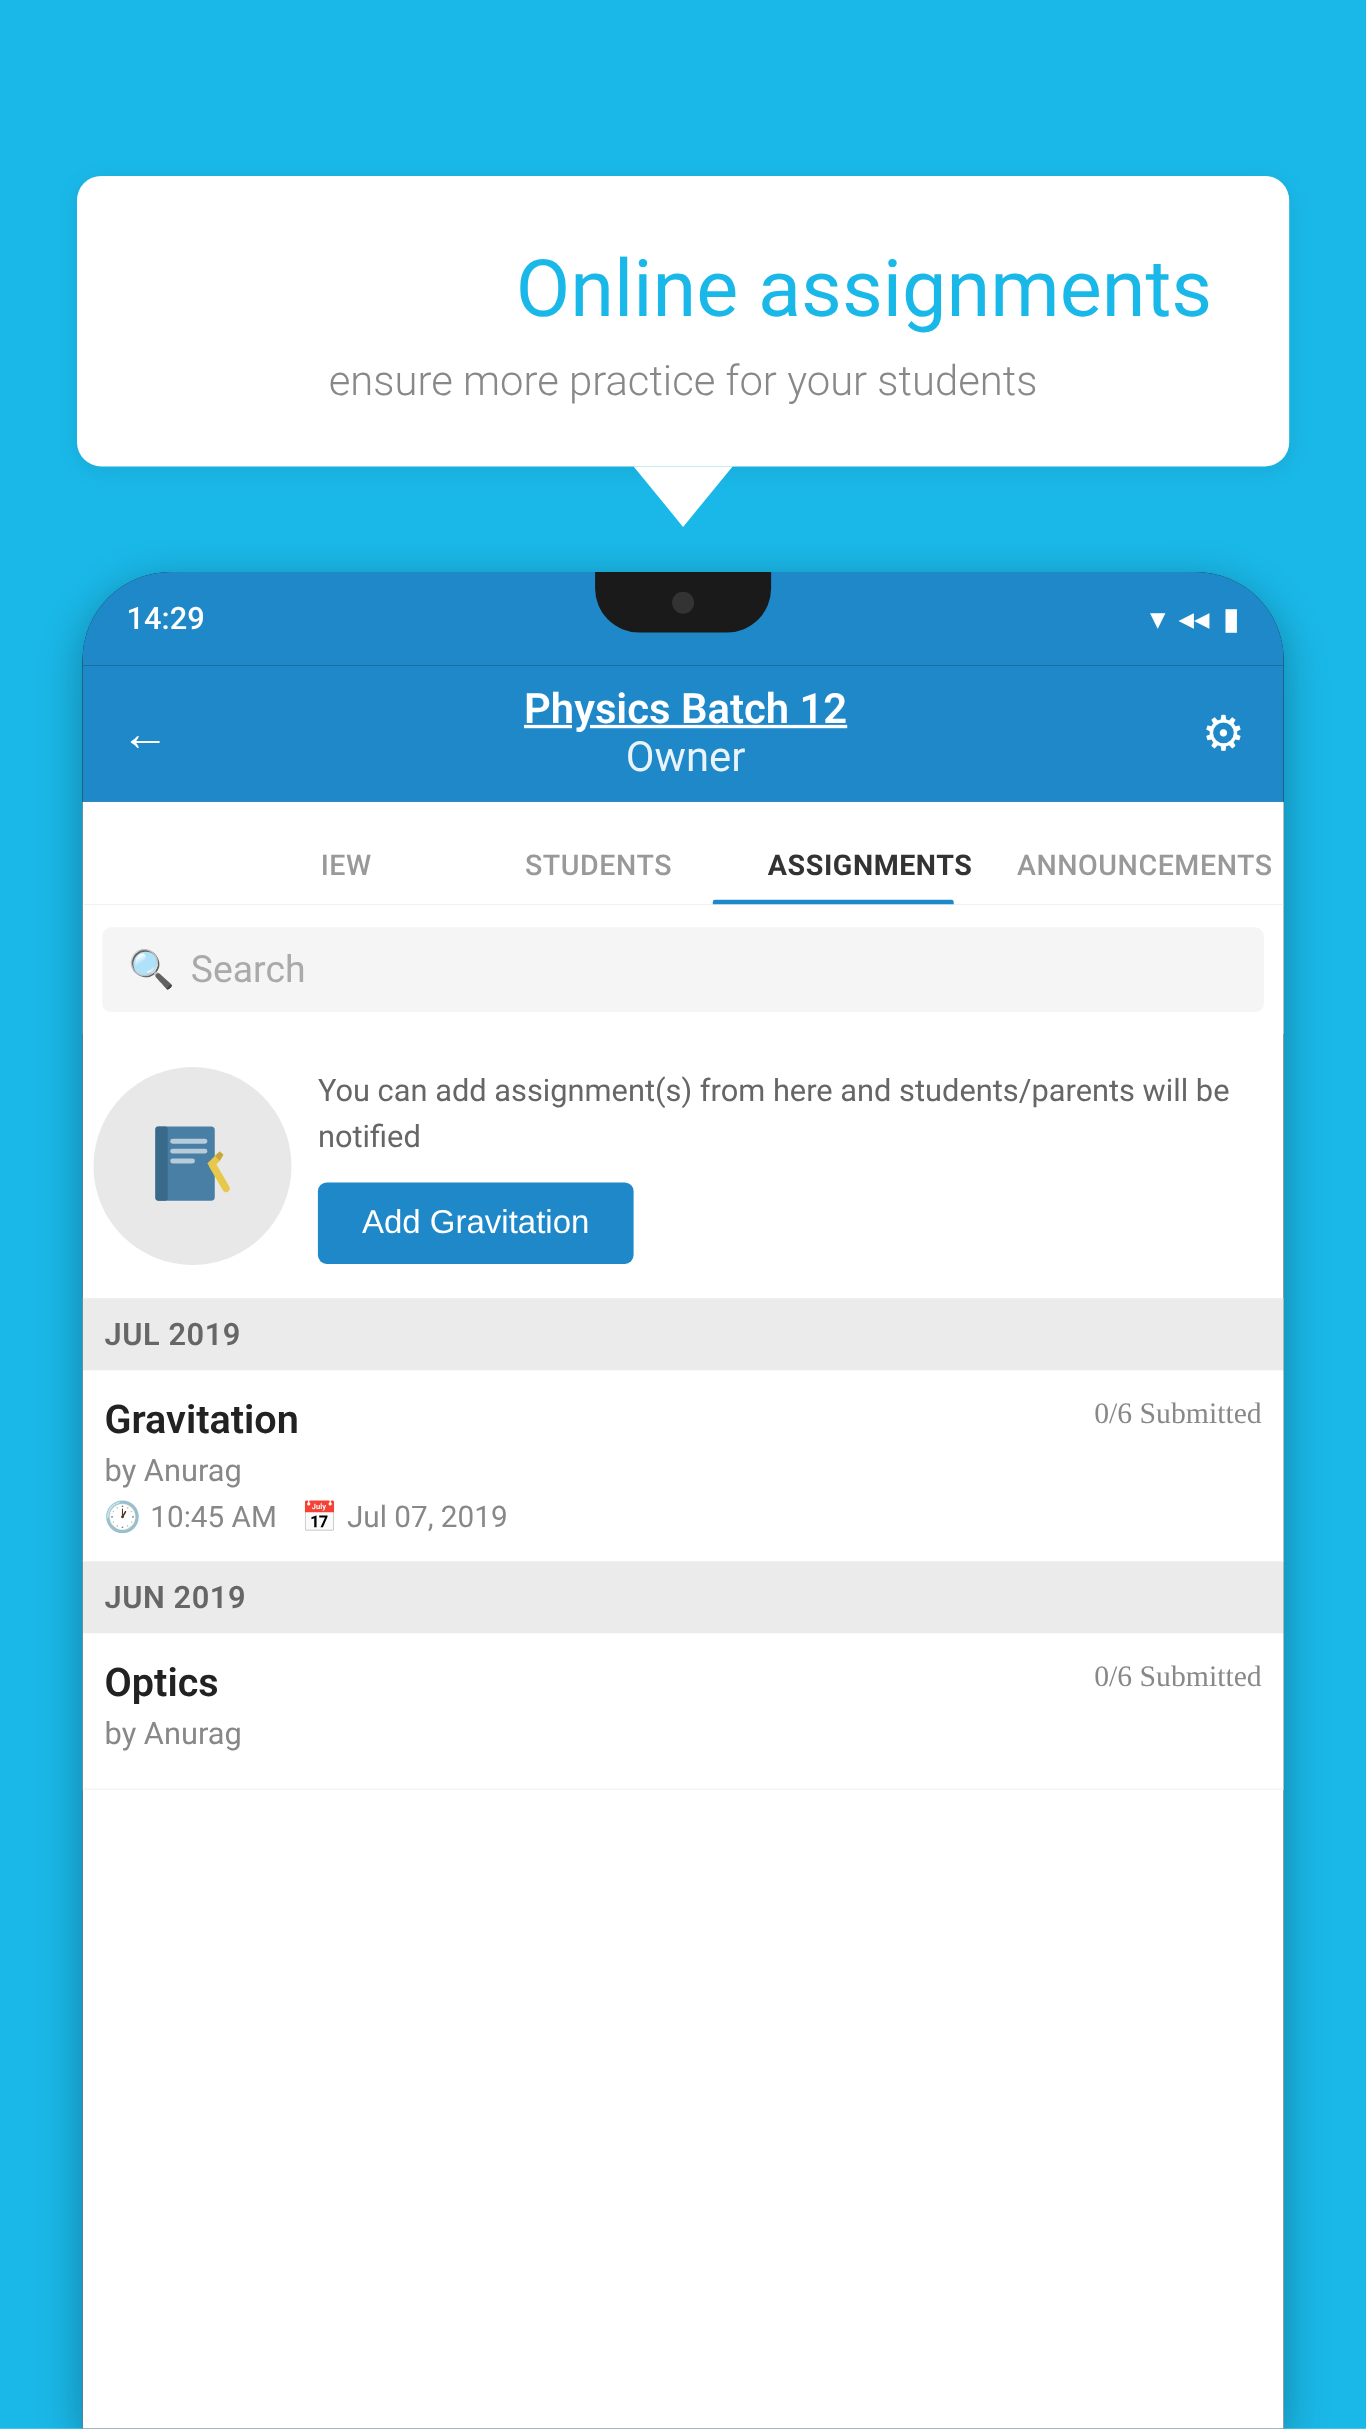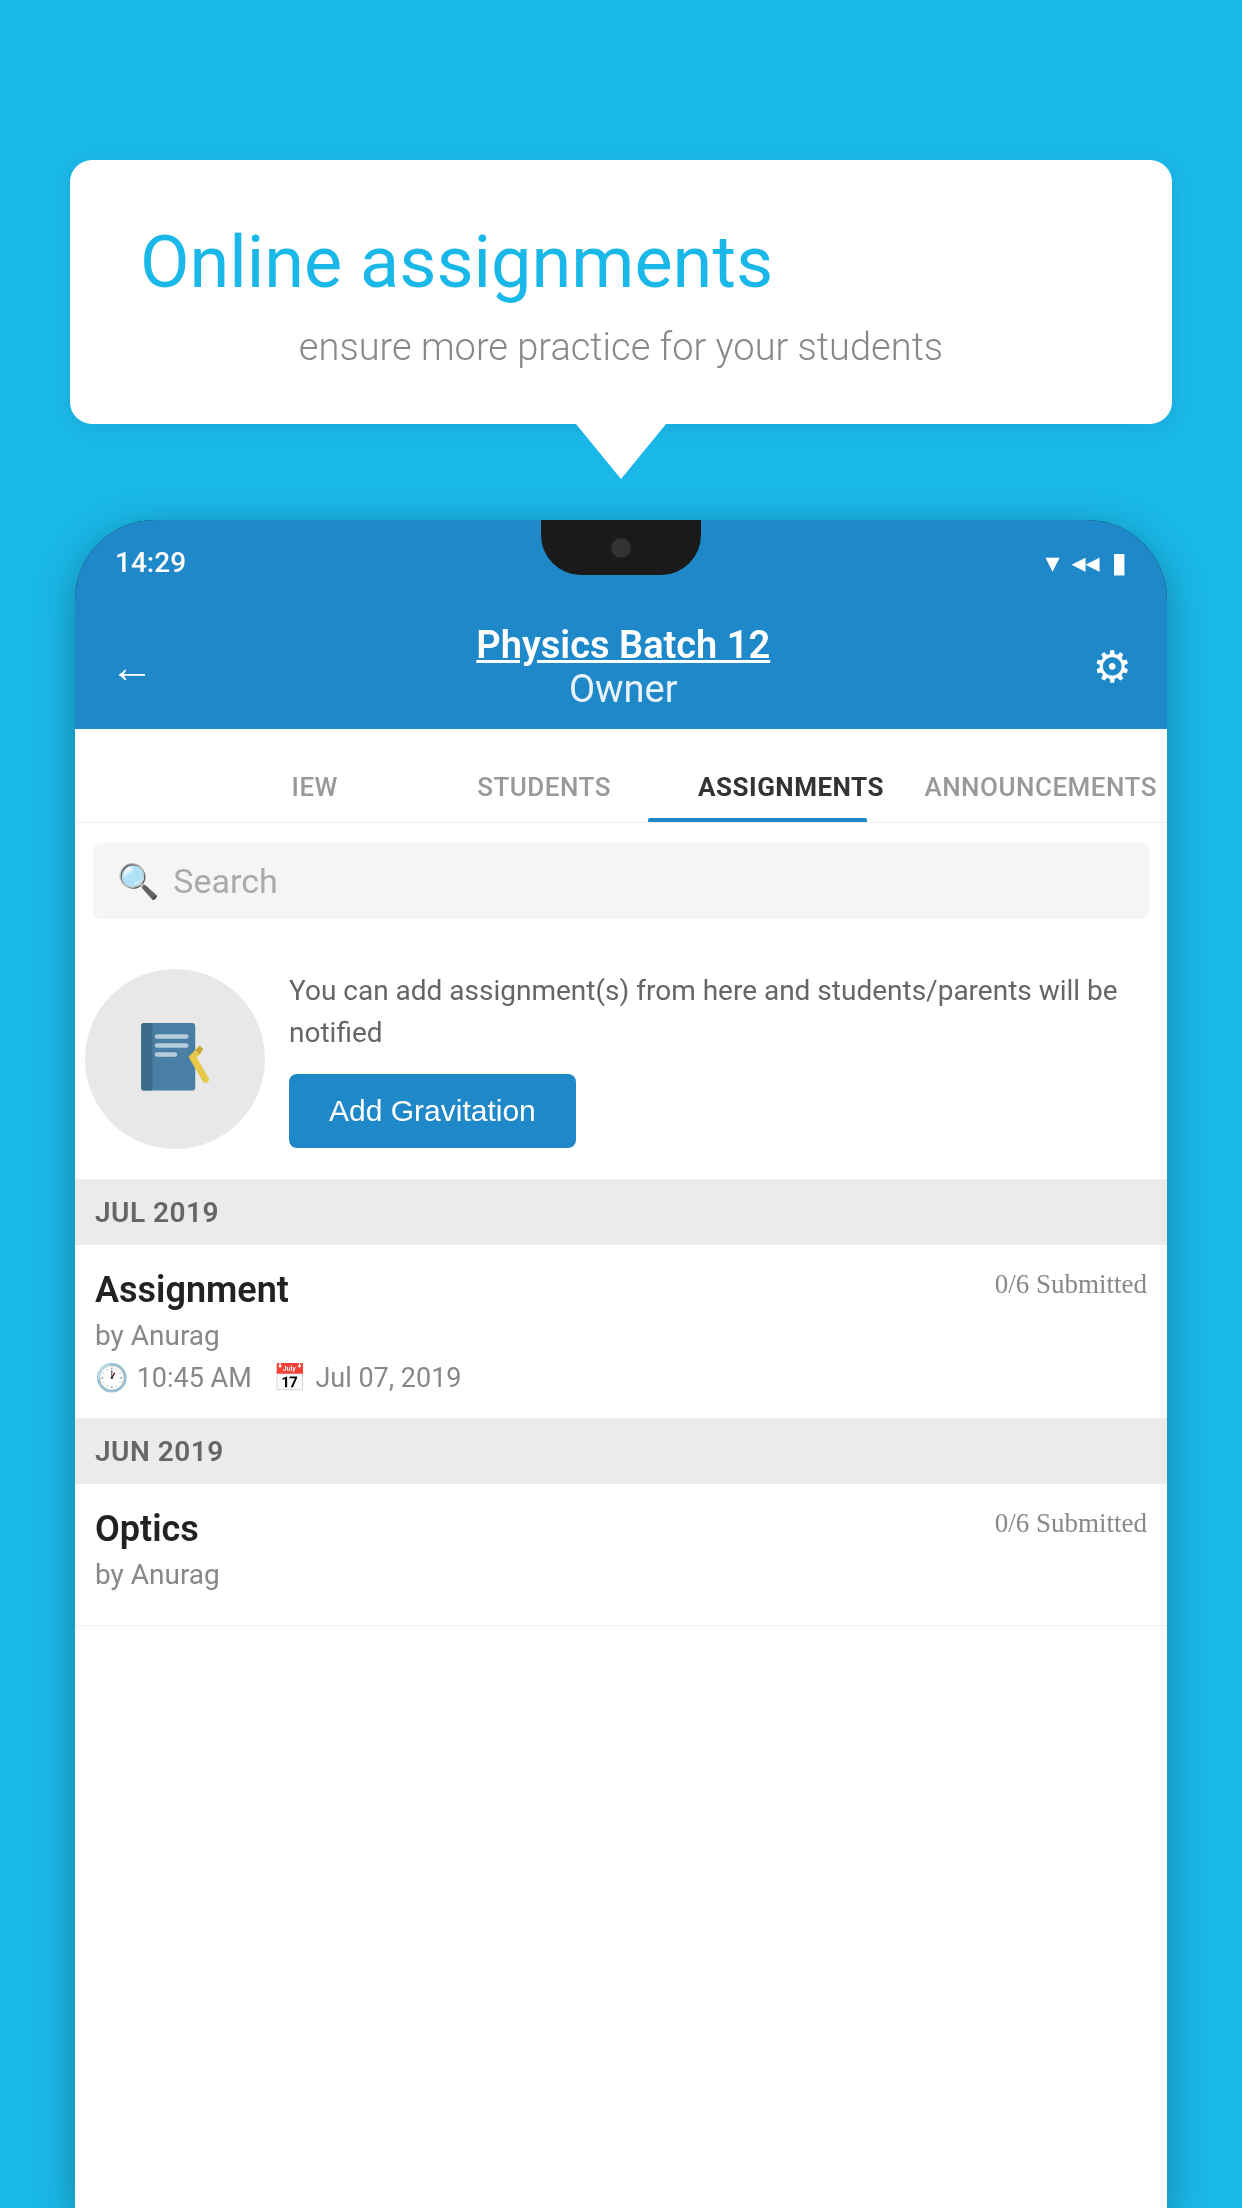--- a/index.html
+++ b/index.html
@@ -25,21 +25,21 @@
       background: white;
       border-radius: 22px;
       padding: 60px 70px 55px 70px;
       box-shadow: 0 4px 20px rgba(0,0,0,0.08);
     }
 
     .speech-bubble h1 {
       color: #1ab8e8;
       font-size: 72px;
       font-weight: 400;
-      text-align: left;
+      text-align: right;
       margin-bottom: 20px;
     }
 
     .speech-bubble p {
       color: #888;
       font-size: 38px;
       font-weight: 300;
       text-align: center;
     }
 
@@ -402,21 +402,21 @@
       <div class="empty-state-right">
         <p class="empty-state-text">You can add assignment(s) from here and students/parents will be notified</p>
         <button class="add-assignment-btn">Add Gravitation</button>
       </div>
     </div>
 
     <div class="month-header">JUL 2019</div>
 
     <div class="assignment-item">
       <div class="assignment-row1">
-        <span class="assignment-title">Assignment</span>
+        <span class="assignment-title">Gravitation</span>
         <span class="submitted-badge">0/6 Submitted</span>
       </div>
       <div class="assignment-by">by Anurag</div>
       <div class="assignment-meta">
         <div class="meta-item">
           <span class="meta-icon">🕐</span>
           <span>10:45 AM</span>
         </div>
         <div class="meta-item">
           <span class="meta-icon">📅</span>

